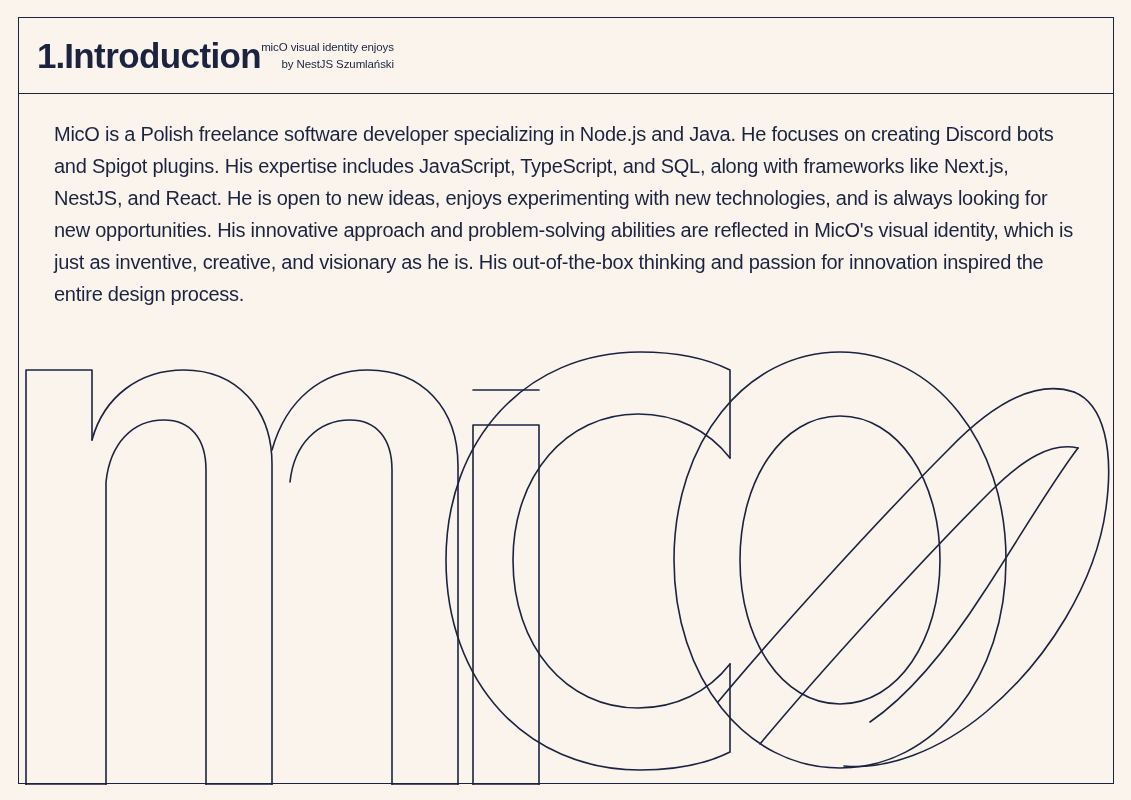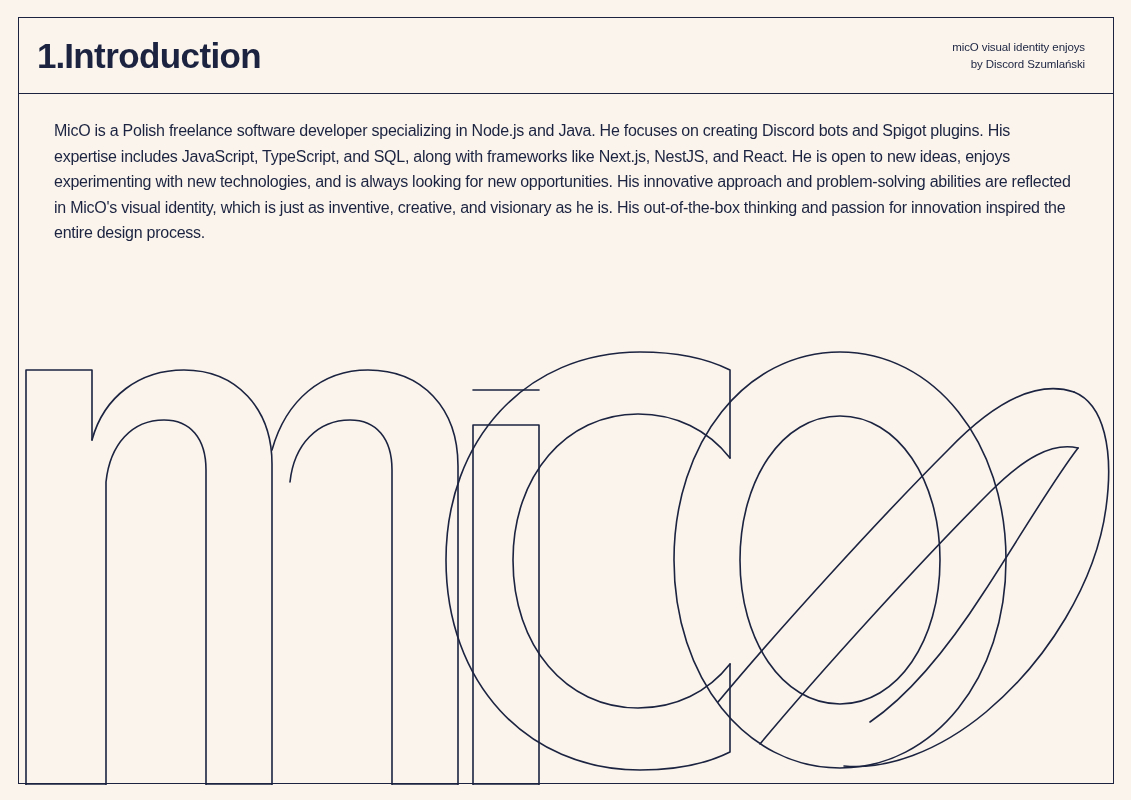--- a/index.html
+++ b/index.html
@@ -64,21 +64,20 @@
   }
 
   .header {
     position: absolute;
     left: 18px;
     right: 26px;
     top: 18px;
     height: 75px;
     display: flex;
     align-items: center;
-    justify-content: space-between;
     padding: 0 20px 0 19px;
     box-sizing: border-box;
   }
   .section-title {
     font-size: 35px;
     font-weight: bold;
     letter-spacing: -0.6px;
     line-height: 1;
     white-space: nowrap;
   }
@@ -91,21 +90,21 @@
     line-height: 1.45;
     letter-spacing: -0.1px;
     white-space: nowrap;
   }
 
   .intro {
     position: absolute;
     left: 54px;
     top: 118px;
     width: 1022px;
-    font-size: 16px;
+    font-size: 20px;
     line-height: 1.6;
     letter-spacing: -0.25px;
     text-align: left;
   }
 
   .logo-wrap {
     position: absolute;
     left: 18px;
     top: 330px;
     width: 1096px;
@@ -129,21 +128,21 @@
   <div class="rule-right"></div>
   <div class="rule-bottom"></div>
   <div class="rule-header"></div>
 
   <div class="header">
     <div class="section-title">
       <span class="num">1.</span><span>Introduction</span>
     </div>
     <div class="meta">
       <div>micO visual identity enjoys</div>
-      <div>by Discord Szumlański</div>
+      <div>by NestJS Szumlański</div>
     </div>
   </div>
 
   <div class="intro">MicO is a Polish freelance software developer specializing in Node.js and Java. He focuses on creating Discord bots and Spigot plugins. His expertise includes JavaScript, TypeScript, and SQL, along with frameworks like Next.js, NestJS, and React. He is open to new ideas, enjoys experimenting with new technologies, and is always looking for new opportunities. His innovative approach and problem-solving abilities are reflected in MicO's visual identity, which is just as inventive, creative, and visionary as he is. His out-of-the-box thinking and passion for innovation inspired the entire design process.</div>
 
   <div class="logo-wrap">
     <svg width="1096" height="455" viewBox="0 0 1096 455" fill="none" xmlns="http://www.w3.org/2000/svg">
       <g stroke="#1b2340" stroke-width="1.6" fill="none" stroke-linejoin="round" stroke-linecap="round">
 
         <path d="M8 455 L8 40 L74 40 L74 110"></path>

